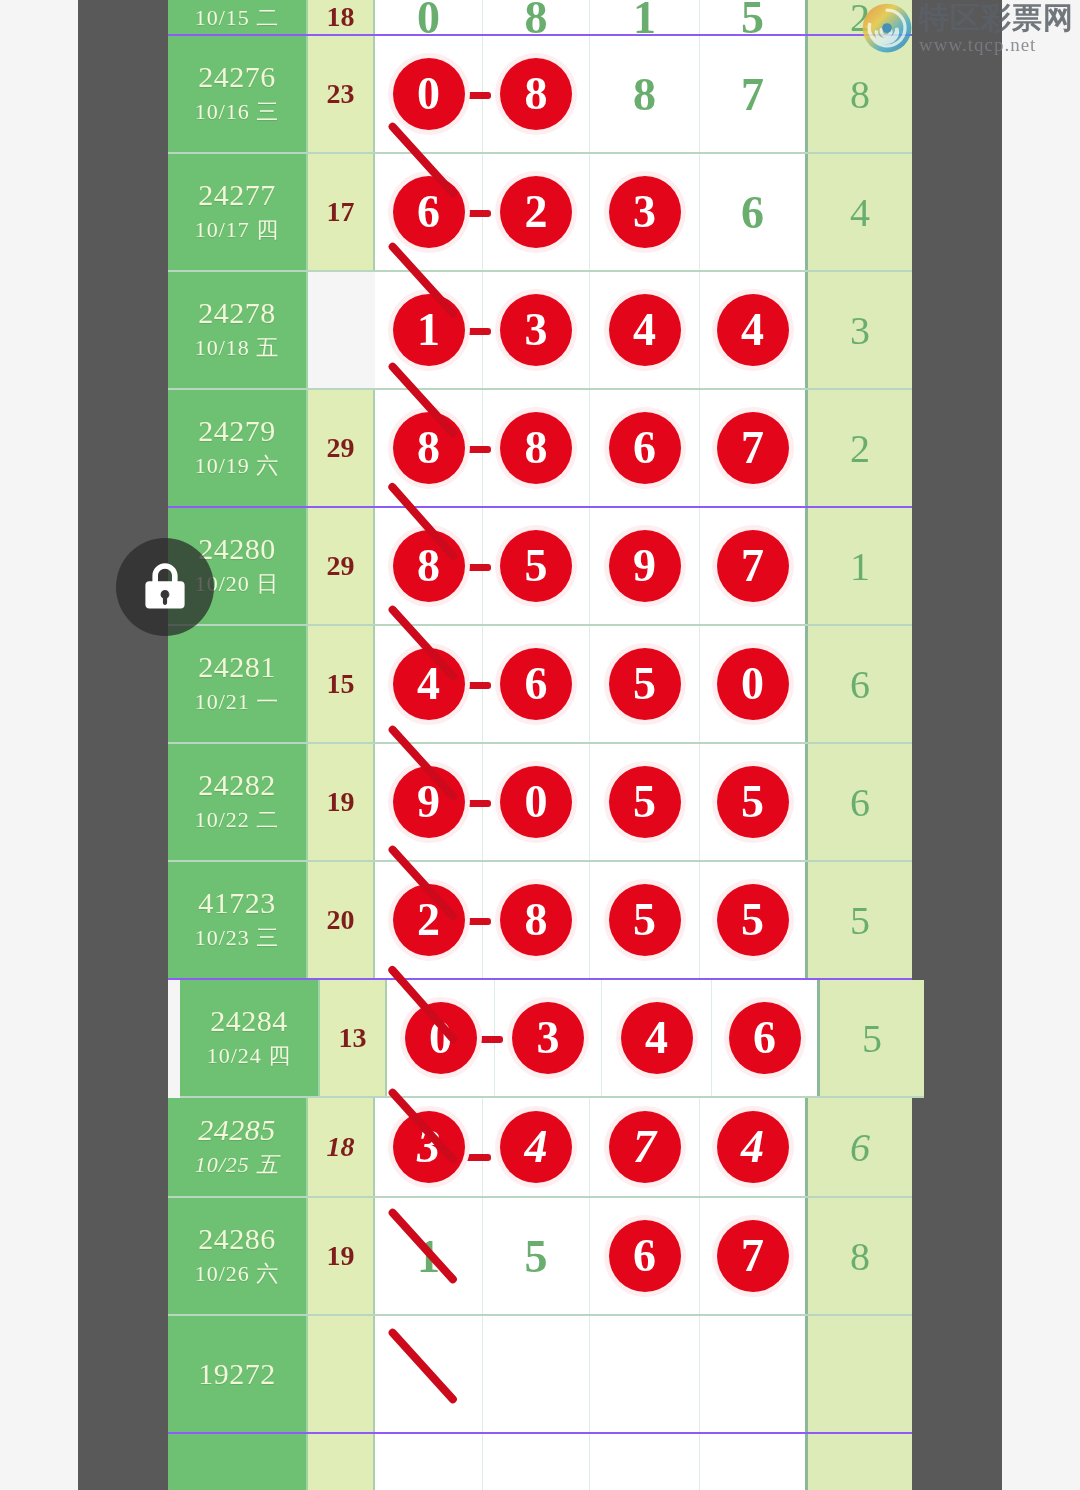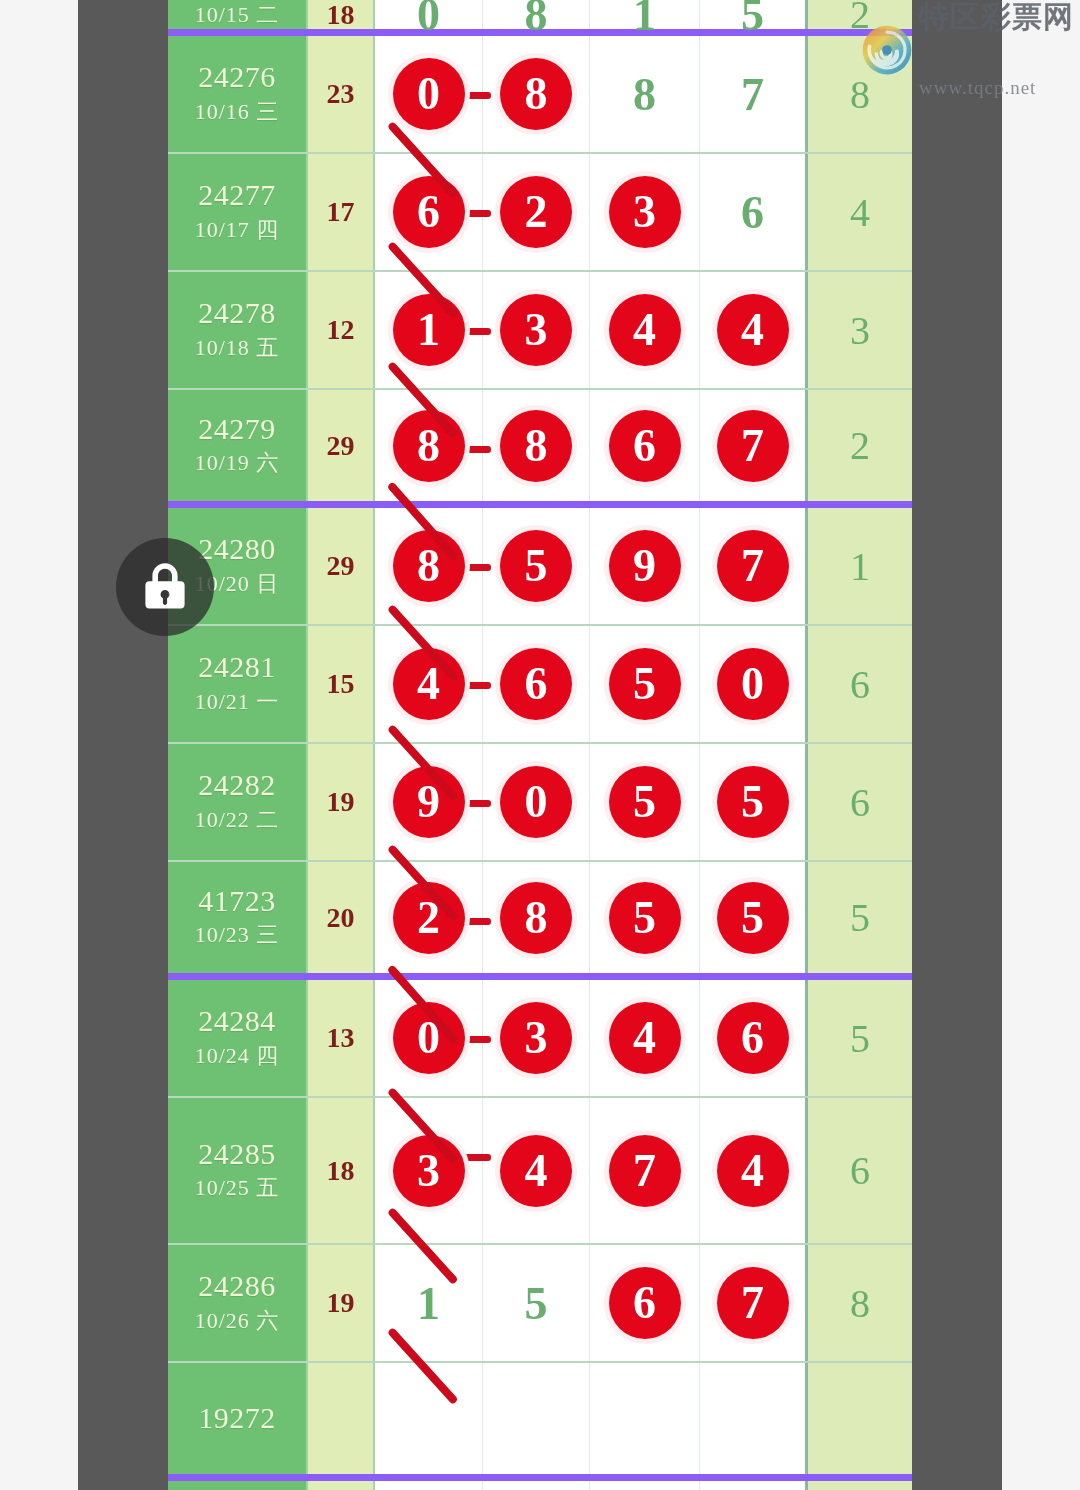--- a/index.html
+++ b/index.html
@@ -11,21 +11,21 @@
 
   .gutter{position:absolute;top:0;height:1490px;background:#595959;}
   .gutter.left{left:78px;width:90px;}
   .gutter.right{left:912px;width:90px;}
 
   
   #table{position:absolute;left:168px;top:0;width:744px;height:1490px;}
 
   .row{position:relative;width:744px;height:118px;box-sizing:border-box;}
   .row.partial{height:36px;}
-  .row.thickbot{border-bottom:7px solid #8b5cf6;}
+  .row.thickbot{border-bottom:2px solid #8b5cf6;}
   .row.thinbot{border-bottom:2px solid #b8d6c0;}
 
   .cell{position:absolute;top:0;height:100%;box-sizing:border-box;
         display:flex;align-items:center;justify-content:center;}
 
   
   .c-issue{left:0;width:140px;background:#6ec173;flex-direction:column;
            border-right:2px solid #9ed4a3;}
   .c-issue .issue{color:#f1f7d8;font-size:30px;letter-spacing:.5px;line-height:1.15;
                   text-shadow:0 1px 1px rgba(0,0,0,.12);}
@@ -73,21 +73,21 @@
         box-shadow:0 2px 4px rgba(0,0,0,.2);}
 
   
   #lock{position:absolute;left:116px;top:538px;width:98px;height:98px;border-radius:50%;
         background:rgba(40,40,40,.72);display:flex;align-items:center;justify-content:center;z-index:9;}
 
   
   #wm{position:absolute;right:6px;top:2px;z-index:10;display:flex;align-items:center;
       opacity:.85;}
   #wm .logo{width:52px;height:52px;margin-right:6px;}
-  #wm .wtxt{display:flex;flex-direction:column;line-height:1;gap:44px;}
+  #wm .wtxt{display:flex;flex-direction:column;line-height:1;}
   #wm .cn{font-family:"DejaVu Sans",sans-serif;font-weight:bold;font-size:30px;
           color:#5b6168;letter-spacing:1px;}
   #wm .url{font-family:"Liberation Serif",serif;font-size:19px;color:#7b7f85;
            letter-spacing:1px;margin-top:2px;}
 </style>
 </head>
 <body>
 
 <div id="screen">
 
@@ -167,23 +167,20 @@
         <div class="cell c-tail">
           <span>4</span>
         </div>
         <div class="dash" style="left: 289px; width: 34px; top: 56px;"></div>
       </div>
       <div class="row thinbot" style="height: 118px;">
         <div class="cell c-issue">
           <div class="issue">24278</div>
           <div class="date">10/18 五</div>
         </div>
-        <div class="cell c-sum">
-          <span>12</span>
-        </div>
         <div class="cell c-d c-d1" style="left: 207px; width: 108px;">
           <div class="ball">1</div>
         </div>
         <div class="cell c-d c-d2" style="left: 315px; width: 107px;">
           <div class="ball">3</div>
         </div>
         <div class="cell c-d c-d3" style="left: 422px; width: 110px;">
           <div class="ball">4</div>
         </div>
         <div class="cell c-d c-d4" style="left: 532px; width: 108px;">
@@ -312,21 +309,21 @@
           <div class="ball">5</div>
         </div>
         <div class="cell c-d c-d4" style="left: 532px; width: 108px;">
           <div class="ball">5</div>
         </div>
         <div class="cell c-tail">
           <span>5</span>
         </div>
         <div class="dash" style="left: 289px; width: 34px; top: 56px;"></div>
       </div>
-      <div class="row thinbot" style="height: 118px;">
+      <div class="row thinbot" style="height: 118px; margin-left: 12px;">
         <div class="cell c-issue">
           <div class="issue">24284</div>
           <div class="date">10/24 四</div>
         </div>
         <div class="cell c-sum">
           <span>13</span>
         </div>
         <div class="cell c-d c-d1" style="left: 207px; width: 108px;">
           <div class="ball">0</div>
         </div>
@@ -337,21 +334,21 @@
           <div class="ball">4</div>
         </div>
         <div class="cell c-d c-d4" style="left: 532px; width: 108px;">
           <div class="ball">6</div>
         </div>
         <div class="cell c-tail">
           <span>5</span>
         </div>
         <div class="dash" style="left: 289px; width: 34px; top: 56px;"></div>
       </div>
-      <div class="row thinbot" style="height: 147px;">
+      <div class="row thinbot" style="height: 100px; font-style: italic;">
         <div class="cell c-issue">
           <div class="issue">24285</div>
           <div class="date">10/25 五</div>
         </div>
         <div class="cell c-sum">
           <span>18</span>
         </div>
         <div class="cell c-d c-d1" style="left: 207px; width: 108px;">
           <div class="ball">3</div>
         </div>

